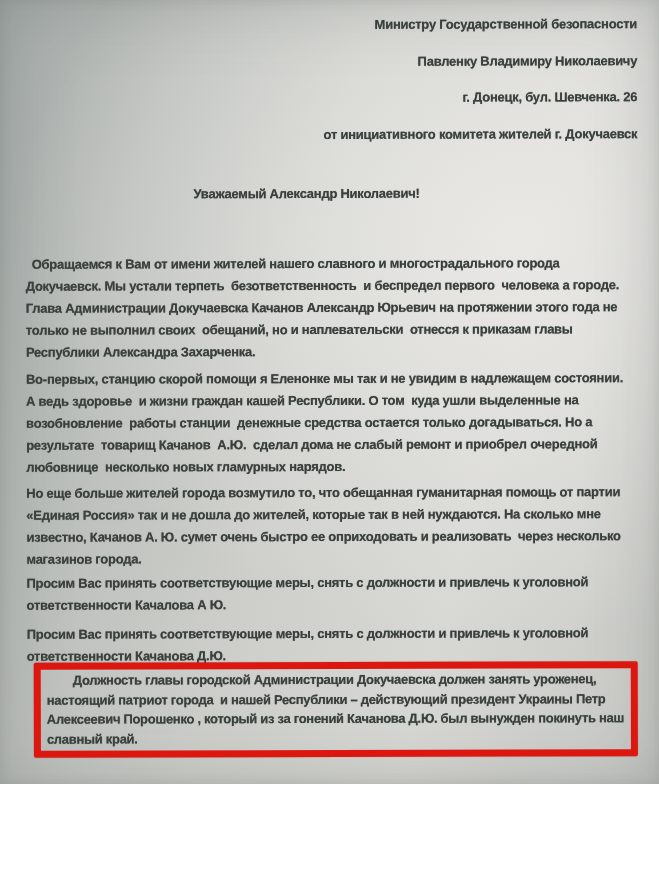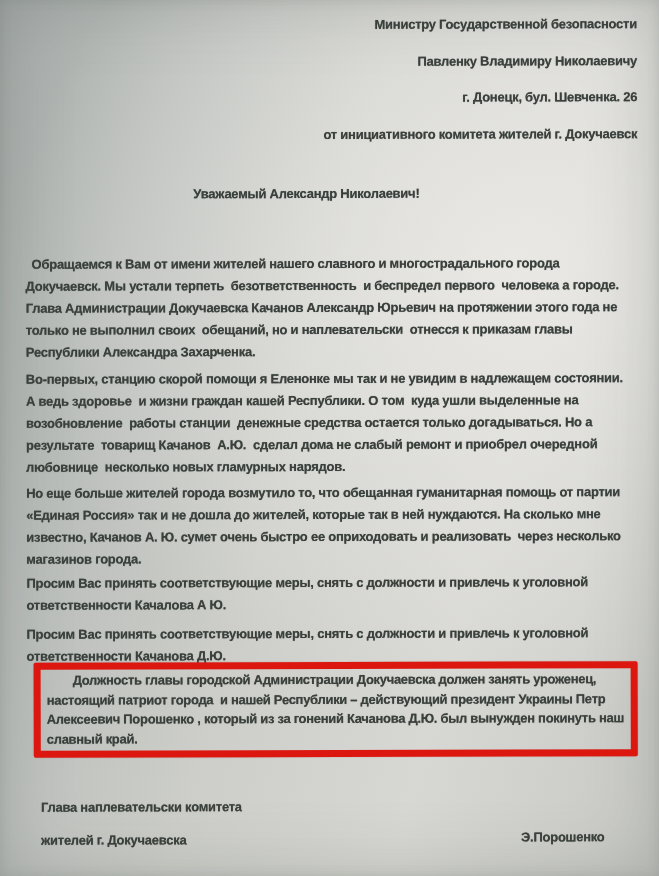--- a/index.html
+++ b/index.html
@@ -1,18 +1,18 @@
 <!DOCTYPE html>
 <html><head>
 <meta charset="utf-8">
 <style>
   html,body{margin:0;padding:0;}
   .stage{
     position:relative;
-    width:659px;height:876px;
+    width:659px;height:784px;
     overflow:hidden;
     font-family:"Liberation Sans","DejaVu Sans",sans-serif;
     background:
       radial-gradient(130% 90% at 78% 30%, rgba(234,233,230,0.95) 0%, rgba(234,233,230,0) 58%),
       linear-gradient(105deg, #a6acaa 0%, #b9bdba 20%, #cdcec9 45%, #d7d7d3 70%, #c8c9c5 100%);
     box-shadow: inset 0 0 70px rgba(88,98,94,0.28), inset 0 0 12px rgba(88,98,94,0.18);
   }
   .content{
     position:absolute; inset:0;
     transform:rotate(-0.15deg);

